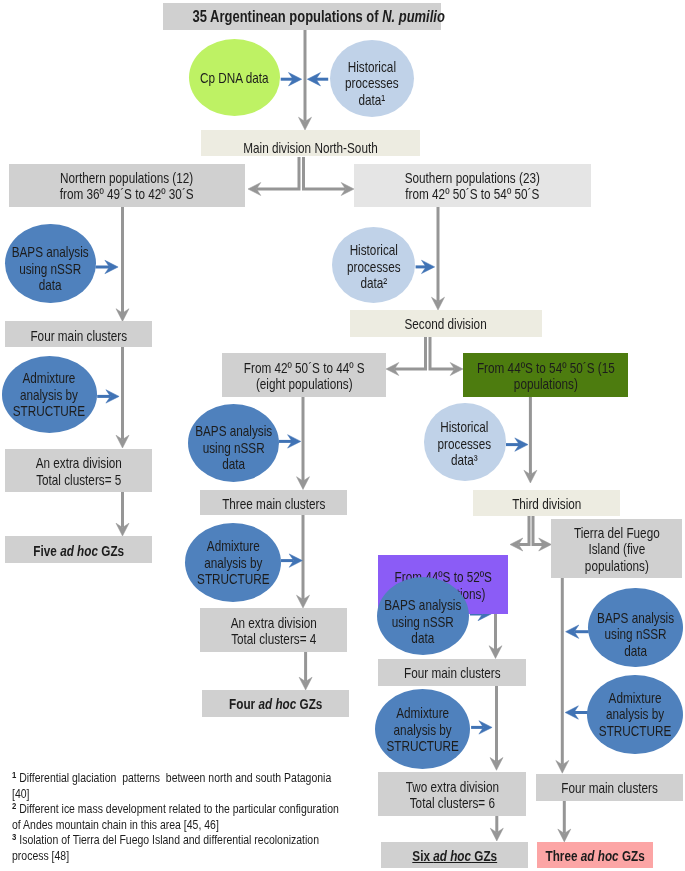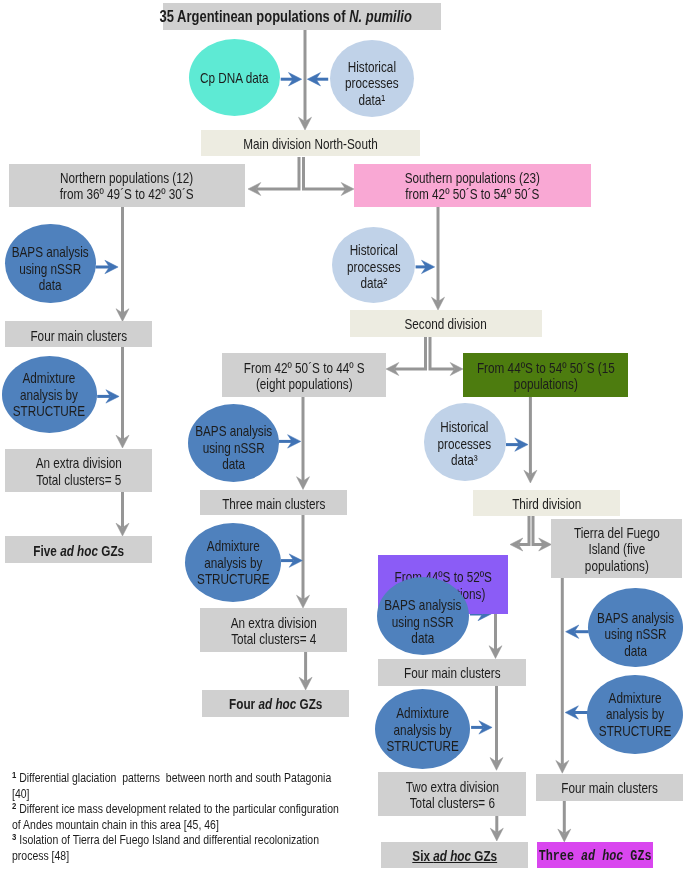--- a/index.html
+++ b/index.html
@@ -6,21 +6,21 @@
   body{width:685px;height:871px;position:relative;overflow:hidden;
        font-family:"Liberation Sans",sans-serif;color:#1c1c1c;}
   #stage{position:absolute;left:0;top:0;width:685px;height:871px;}
   svg#connectors{position:absolute;left:0;top:0;width:685px;height:871px;
        shape-rendering:geometricPrecision;}
   .node{position:absolute;box-sizing:border-box;display:flex;align-items:center;
         justify-content:center;text-align:center;font-size:14.5px;}
   .node .txt{line-height:16.4px;transform:scaleX(0.81);transform-origin:50% 50%;flex:0 0 auto;}
   .ell{border-radius:50%;}
   .title-box{position:absolute;left:163px;top:3px;width:278px;height:27px;
-       background:#d0d0d0;display:flex;align-items:center;justify-content:flex-end;
+       background:#d0d0d0;display:flex;align-items:center;justify-content:flex-start;
        font-weight:bold;font-size:16px;}
   .title-inner{transform:scaleX(0.81);transform-origin:50% 50%;white-space:pre;}
   .title-box i{font-style:italic;}
   .title-box span{white-space:pre;}
   .fn{position:absolute;left:12px;font-size:13px;line-height:15.5px;width:418px;
        color:#1c1c1c;transform:scaleX(0.806);transform-origin:0% 50%;white-space:pre-wrap;}
   .fn sup{font-size:9.6px;font-weight:bold;vertical-align:0.38em;line-height:0;}
   .ital{font-style:italic;}
   .bold{font-weight:bold;}
 </style>
@@ -149,33 +149,33 @@
         <path d="M 463 369 L 450.2 362.5 L 454.552 369 L 450.2 375.5 Z" fill="#969696" stroke="#969696" stroke-width="0.5" stroke-linejoin="round"></path>
       </g>
       <g>
         <path d="M 529 514 L 529 544.5 L 518.448 544.5" stroke="#969696" stroke-width="3" fill="none"></path>
         <path d="M 510 544.5 L 522.8 538 L 518.448 544.5 L 522.8 551 Z" fill="#969696" stroke="#969696" stroke-width="0.5" stroke-linejoin="round"></path>
         <path d="M 533 514 L 533 544.5 L 543.052 544.5" stroke="#969696" stroke-width="3" fill="none"></path>
         <path d="M 551.5 544.5 L 538.7 538 L 543.052 544.5 L 538.7 551 Z" fill="#969696" stroke="#969696" stroke-width="0.5" stroke-linejoin="round"></path>
       </g>
     </svg>
   <div id="nodes">
-      <div class="node ell" style="left: 188.6px; top: 38.7px; width: 91.2px; height: 77.2px; background: #5eead4;">
+      <div class="node ell" style="left: 188.6px; top: 38.7px; width: 91.2px; height: 77.2px; background: #bef264;">
         <div class="txt" style="width: 112.593px; margin-top: 1px;">Cp DNA data</div>
       </div>
       <div class="node ell" style="left: 330px; top: 40.4px; width: 84px; height: 76.8px; background: rgb(192, 210, 232);">
         <div class="txt" style="width: 103.704px; margin-top: 9.3px;">Historical<br>processes<br>data¹</div>
       </div>
-      <div class="node box" style="left: 200.5px; top: 130.1px; width: 219.5px; height: 26.3px; background: rgb(237, 236, 225);">
+      <div class="node box" style="left: 200.5px; top: 130.1px; width: 219.5px; height: 26.3px; background: rgb(237, 236, 225); align-items: flex-end;">
         <div class="txt" style="width: 270.988px; margin-top: 1.4px;">Main division North-South</div>
       </div>
       <div class="node box" style="left: 9px; top: 164px; width: 236px; height: 43px; background: rgb(208, 208, 208);">
         <div class="txt" style="width: 291.358px; margin-top: 1.7px;">Northern populations (12)<br>from 36º 49´S to 42º 30´S</div>
       </div>
-      <div class="node box" style="left: 354px; top: 164px; width: 237px; height: 43px; background: #f9a8d4;">
+      <div class="node box" style="left: 354px; top: 164px; width: 237px; height: 43px; background: #e5e5e5;">
         <div class="txt" style="width: 292.593px; margin-top: 1.7px;">Southern populations (23)<br>from 42º 50´S to 54º 50´S</div>
       </div>
       <div class="node ell" style="left: 5px; top: 223.9px; width: 91px; height: 79.6px; background: rgb(79, 129, 189);">
         <div class="txt" style="width: 112.346px; margin-top: 10.5px;">BAPS analysis<br>using nSSR<br>data</div>
       </div>
       <div class="node box" style="left: 5px; top: 321px; width: 147px; height: 26px; background: rgb(208, 208, 208);">
         <div class="txt" style="width: 181.481px; margin-top: 4.6px;">Four main clusters</div>
       </div>
       <div class="node ell" style="left: 1.5px; top: 356.3px; width: 95.5px; height: 77.1px; background: rgb(79, 129, 189);">
         <div class="txt" style="width: 117.901px; margin-top: 0.1px;">Admixture<br>analysis by<br>STRUCTURE</div>
@@ -242,21 +242,21 @@
       </div>
       <div class="node ell" style="left: 588.2px; top: 587.7px; width: 94.9px; height: 79.7px; background: rgb(79, 129, 189);">
         <div class="txt" style="width: 117.16px; margin-top: 14px;">BAPS analysis<br>using nSSR<br>data</div>
       </div>
       <div class="node ell" style="left: 587.2px; top: 674.7px; width: 95.6px; height: 79.4px; background: rgb(79, 129, 189);">
         <div class="txt" style="width: 118.025px; margin-top: 0.4px;">Admixture<br>analysis by<br>STRUCTURE</div>
       </div>
       <div class="node box" style="left: 536px; top: 773.5px; width: 146.7px; height: 27px; background: rgb(208, 208, 208);">
         <div class="txt" style="width: 181.111px; margin-top: 2px;">Four main clusters</div>
       </div>
-      <div class="node box bold" style="left: 536.7px; top: 842.4px; width: 116px; height: 25.5px; background: #d946ef; font-family: Liberation Mono, monospace;">
+      <div class="node box bold" style="left: 536.7px; top: 842.4px; width: 116px; height: 25.5px; background: #fca5a5;">
         <div class="txt" style="width: 180.247px; margin-top: 2px;">Three <span class="ital">ad hoc</span> GZs</div>
       </div>
     </div>
   <div id="footnotes">
       <div class="fn" style="top: 770px;"><sup>1</sup> <span>Differential glaciation  patterns  between north and south Patagonia [40]</span></div>
       <div class="fn" style="top: 801px;"><sup>2</sup> <span>Different ice mass development related to the particular configuration of Andes mountain chain in this area [45, 46]</span></div>
       <div class="fn" style="top: 832px;"><sup>3</sup> <span>Isolation of Tierra del Fuego Island and differential recolonization process [48]</span></div>
     </div>
 </div>
 

